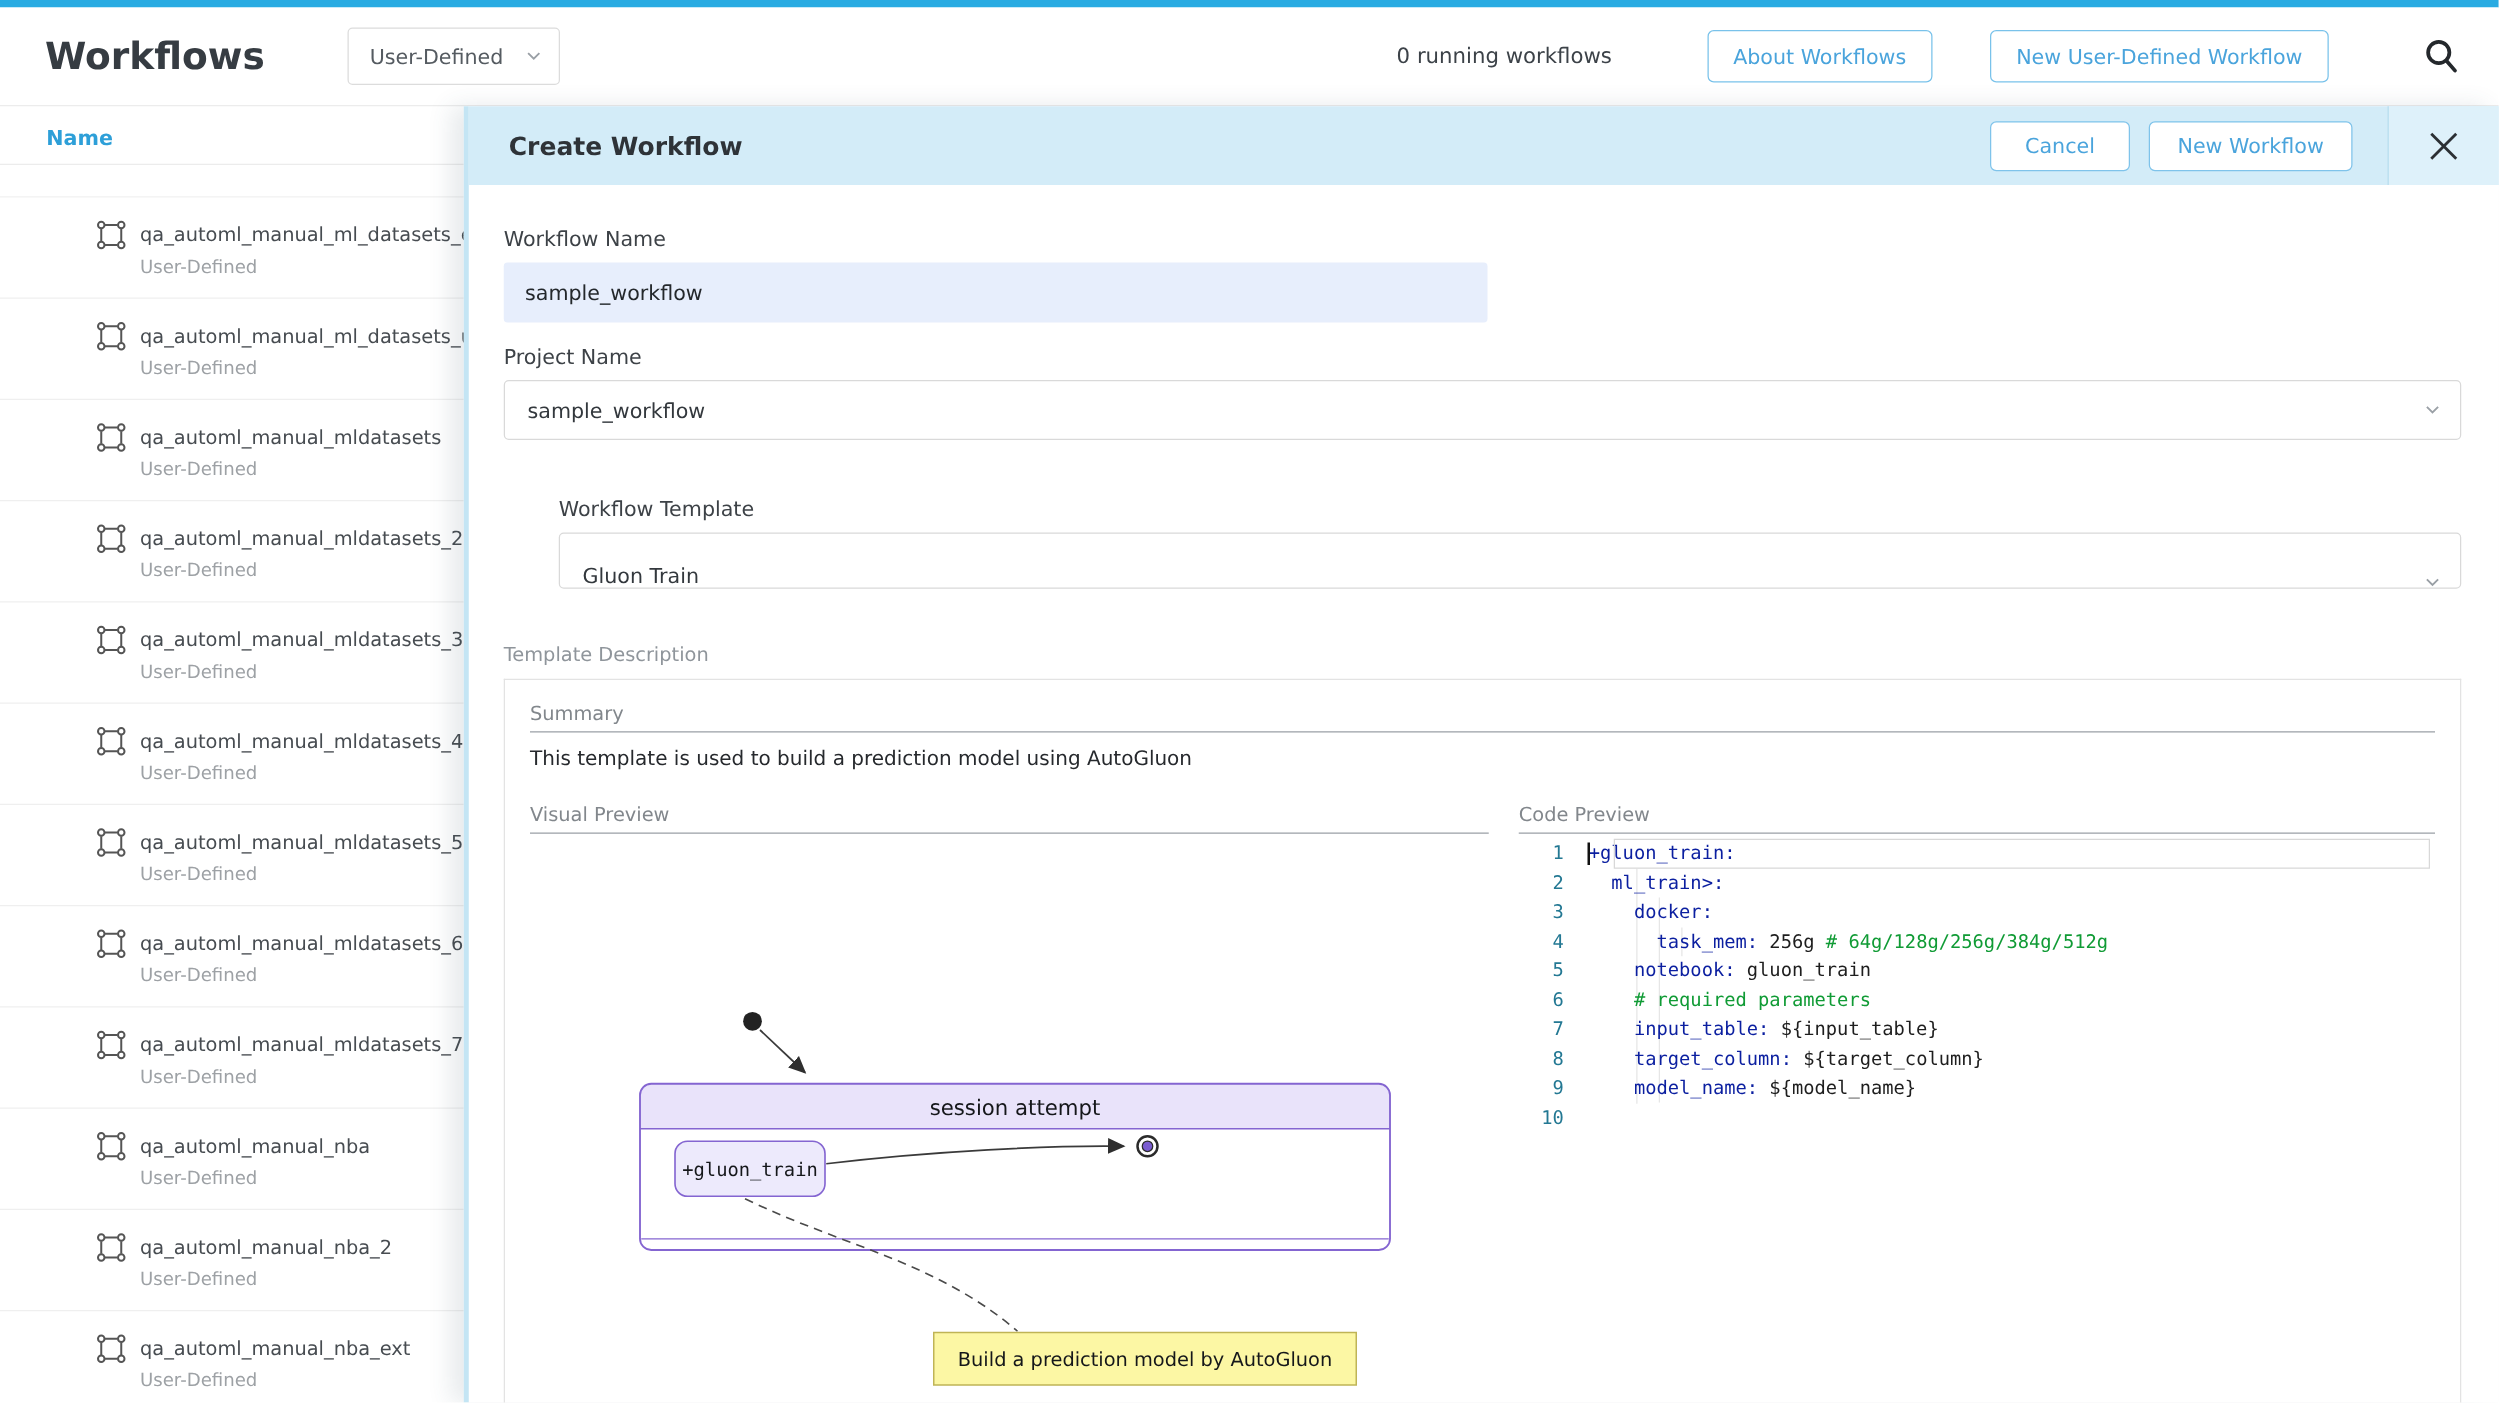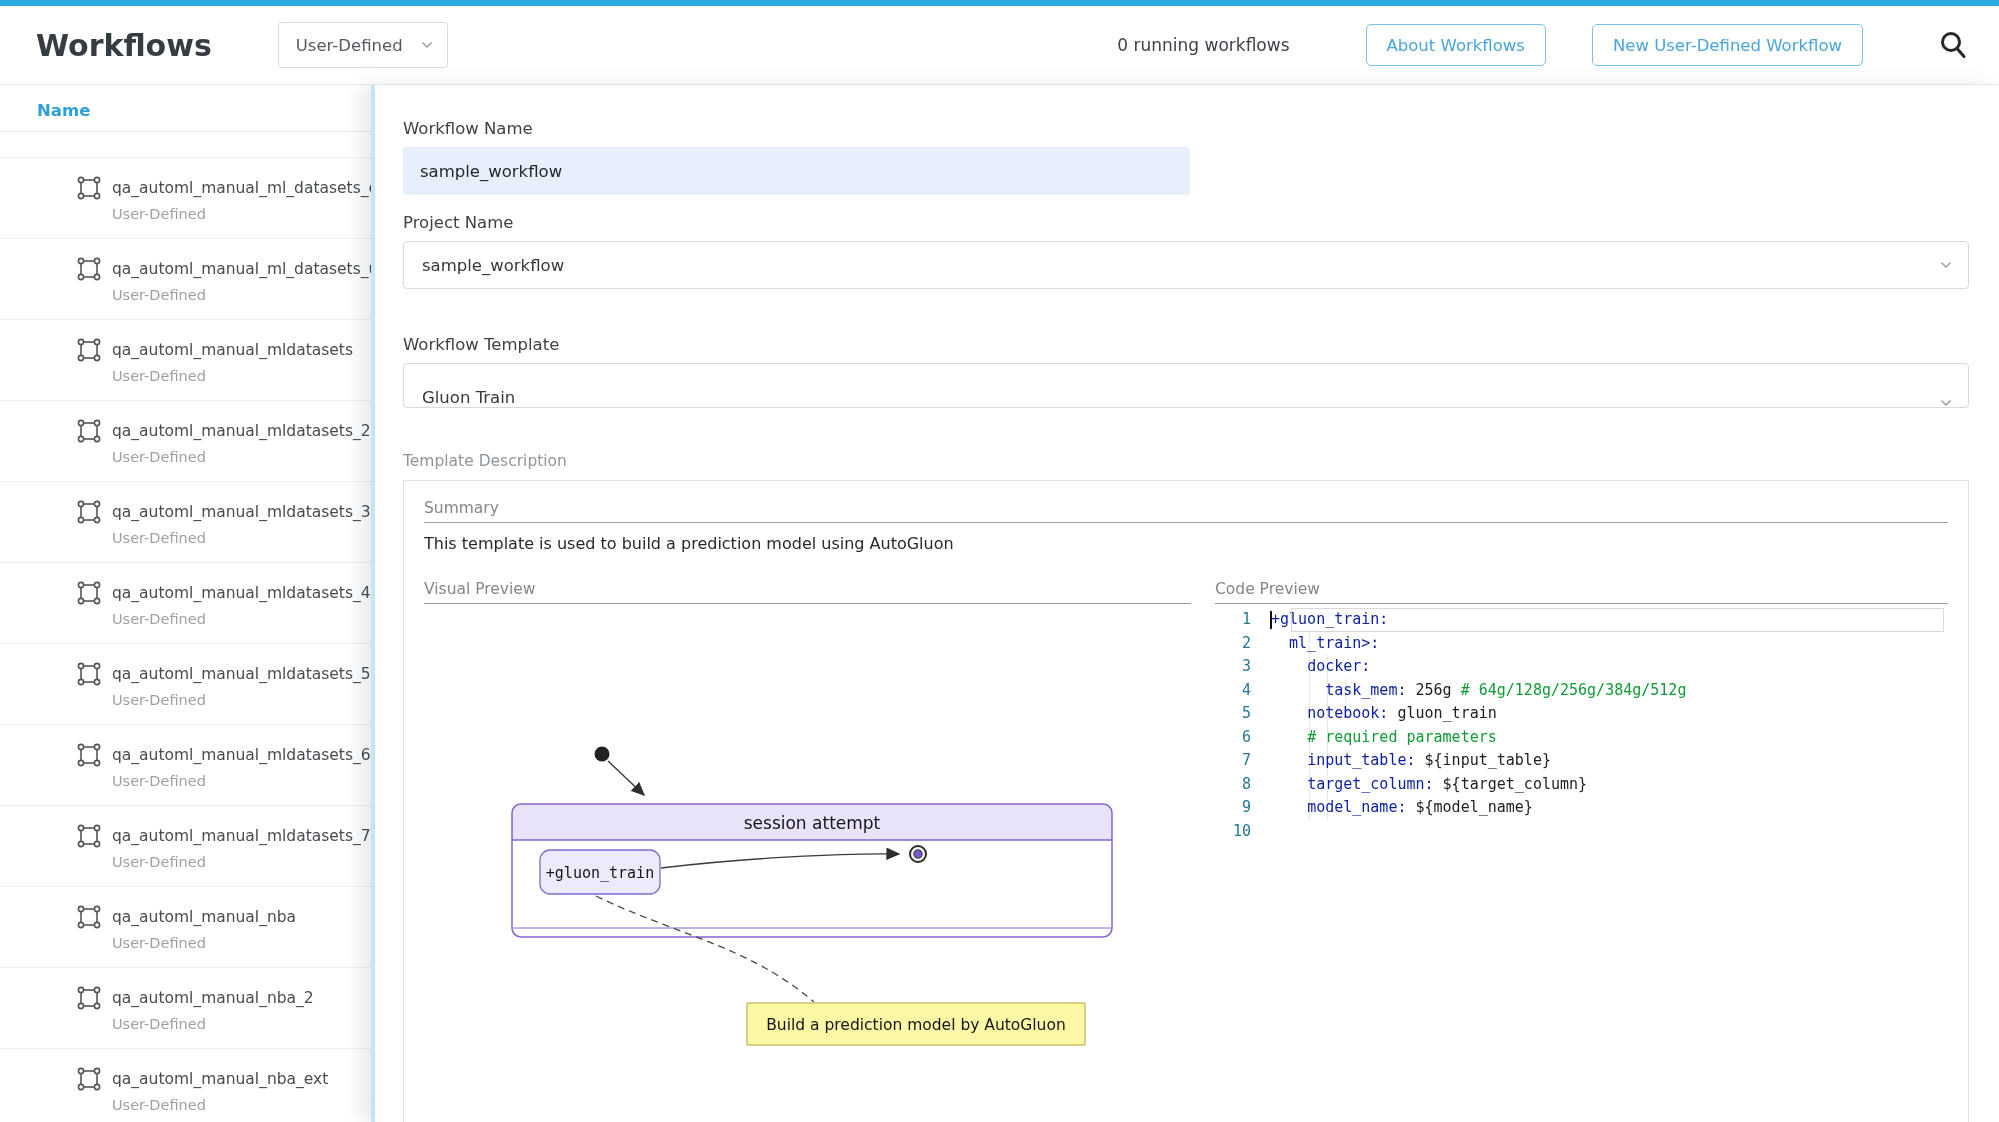--- a/index.html
+++ b/index.html
@@ -69,21 +69,21 @@
   .w-project { flex:1; }
   .input-filled {
     height:48px; background:#e7eefc; border:none; border-radius:3px;
     padding:0 17px; font-size:16.5px; color:#24282c; display:flex; align-items:center;
   }
   .select-box {
     height:48px; background:#fff; border:1px solid #d9d9d9; border-radius:4px;
     padding:0 16px 0 18px; font-size:16.5px; color:#33383d;
     display:flex; align-items:center; justify-content:space-between; cursor:pointer;
   }
-  .template-field { margin-top:46px; }
+  .template-field { margin-top:46px;margin-left:44px; }
   .template-field .select-box { height:45px;align-items:flex-end; }
   
   .section-label { margin-top:44px; font-size:15.5px; color:#8f959b; }
   .desc-box { margin-top:10px; border:1px solid #e3e3e3; border-bottom:none; padding:18px 20px 0; height:690px; }
   .sub-label { font-size:15.5px; color:#82878c; }
   .hr { border-bottom:1px solid #9aa0a6; margin-top:5px; }
   .summary-text { margin-top:11px; font-size:16px; color:#26292d; }
   .preview-row { display:flex; gap:24px; margin-top:27px; }
   .visual-col { width:767px; flex:none; }
   .code-col { flex:1; min-width:0; }
@@ -341,20 +341,33 @@
           <line x1="21" y1="8" x2="21" y2="18" stroke="#555" stroke-width="1.6"></line>
         </svg>
         <span class="item-name">qa_automl_manual_nba_ext</span>
       </div>
       <span class="item-type">User-Defined</span>
     </div>
   </div>
   </aside>
 
   <section class="modal">
+    <div class="modal-header">
+      <div class="modal-title">Create Workflow</div>
+      <div class="modal-actions">
+        <button class="btn-modal">Cancel</button>
+        <button class="btn-modal">New Workflow</button>
+      </div>
+      <div class="close-strip">
+        <svg width="26" height="26" viewBox="0 0 26 26">
+          <line x1="3" y1="3" x2="23" y2="23" stroke="#2b2f33" stroke-width="2.2"></line>
+          <line x1="23" y1="3" x2="3" y2="23" stroke="#2b2f33" stroke-width="2.2"></line>
+        </svg>
+      </div>
+    </div>
 
     <div class="modal-body">
       <div class="form-row">
         <div class="w-name">
           <div class="field-label">Workflow Name</div>
           <div class="input-filled">sample_workflow</div>
         </div>
         <div class="w-project">
           <div class="field-label">Project Name</div>
           <div class="select-box">

